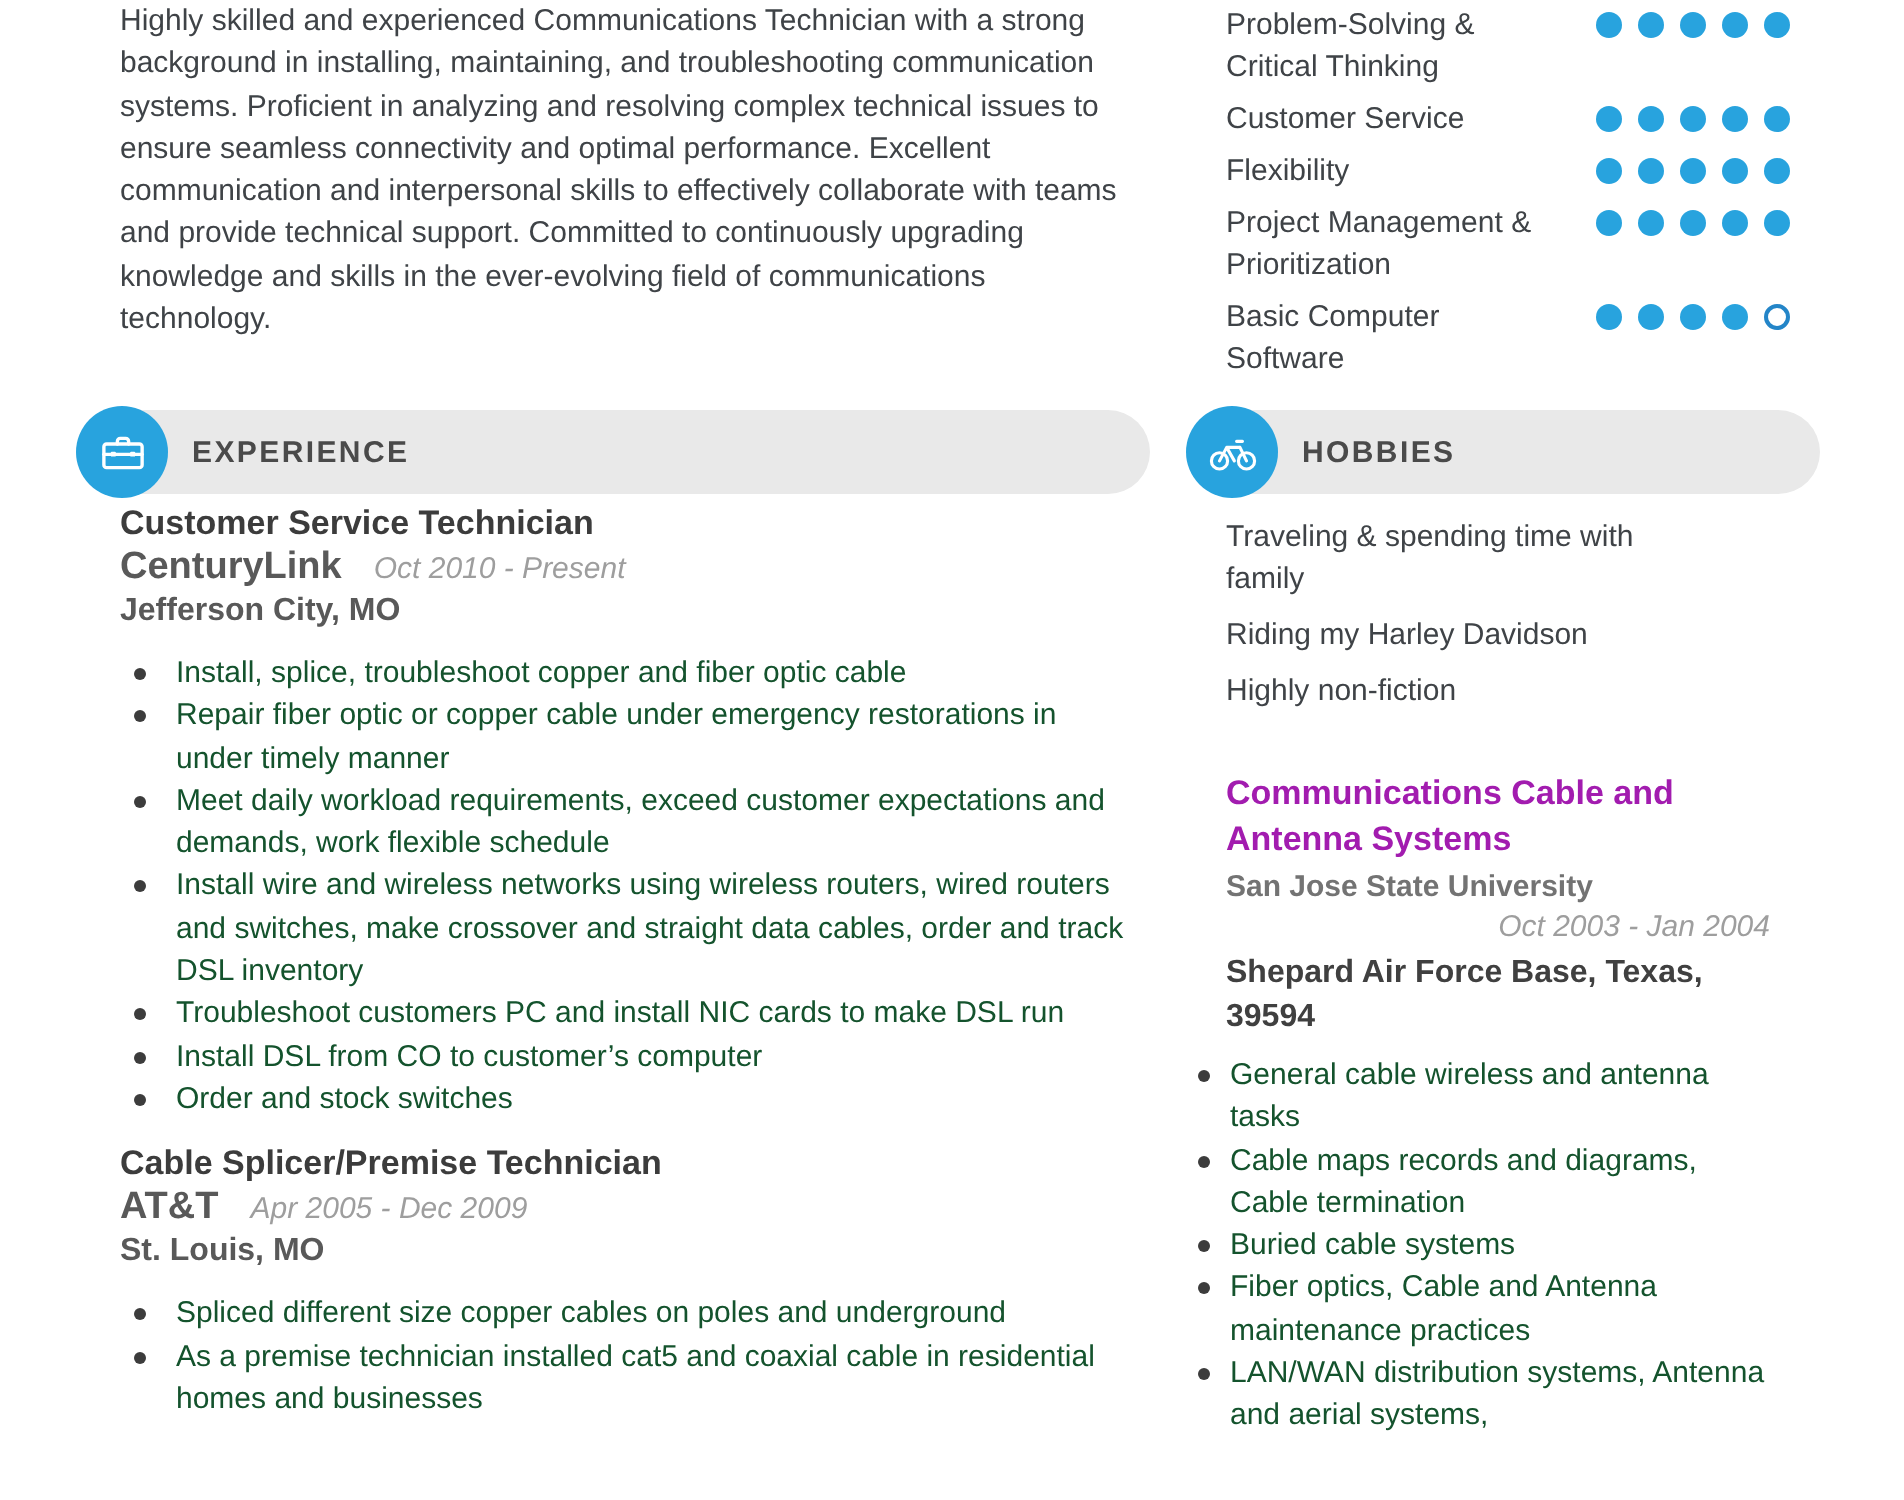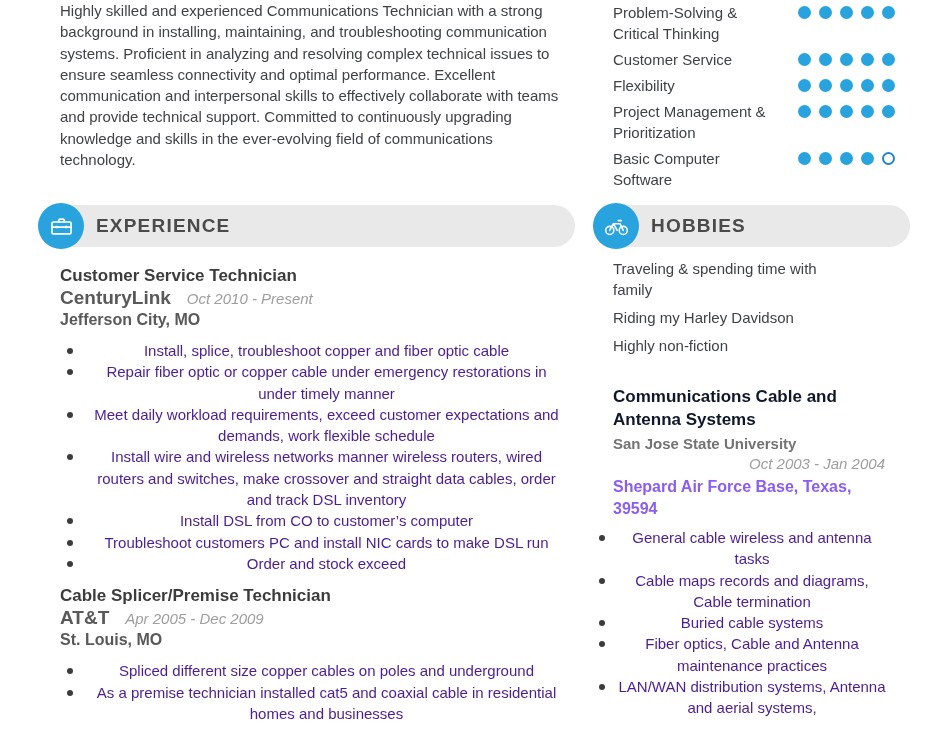--- a/index.html
+++ b/index.html
@@ -13,61 +13,61 @@
   
   .summary { position:absolute; top:0; left:60px; width:500px; margin:0;
              font-size:15px; line-height:21.3px; color:#3f4347; }
 
   
   .section-block { position:absolute; left:0; right:0; }
   .section-header { position:relative; height:46px; }
   .header-bar { position:absolute; left:12px; right:0; top:2px; height:42px;
                 background:#e9e9e9; border-radius:21px; display:flex; align-items:center;
                 padding-left:46px; box-sizing:border-box; }
-  .header-title { font-size:19px; font-weight:700; letter-spacing:1.2px; color:#4a4a4a; }
+  .header-title { font-size:15px; font-weight:700; letter-spacing:1.2px; color:#4a4a4a; }
   .icon-circle { position:absolute; left:0; top:0; width:46px; height:46px; border-radius:50%;
                  background:#28a3de; display:flex; align-items:center; justify-content:center; }
   .icon-circle svg { width:27px; height:27px; display:block; }
 
   .left-col .section-header  { margin-left:38px; }
   .right-col .section-header { margin-left:8px; margin-right:10px; }
 
   
-  .jobs { margin-left:60px; width:505px; margin-top:16px; }
+  .jobs { margin-left:60px; width:505px; margin-top:2px; }
   .job + .job { margin-top:11px; }
   .job-title { font-size:17px; font-weight:700; color:#3c3c3c; line-height:22px; }
   .job-meta  { display:flex; gap:16px; align-items:baseline; line-height:21px; }
   .company   { font-size:19px; font-weight:700; color:#595959; }
   .dates     { font-size:15px; font-style:italic; color:#9e9e9e; }
   .location  { font-size:16px; font-weight:700; color:#595959; line-height:22px; }
 
-  ul.bullets { list-style:none; margin:9px 0 0 0; padding:0; font-size:15px; line-height:21.3px; color:#4c1d95;text-align:center; }
+  ul.bullets { list-style:none; margin:9px 0 0 0; padding:0; font-size:15px; line-height:21.3px; color:#14532d; }
   ul.bullets li { position:relative; padding-left:28px; }
   ul.bullets li::before { content:""; position:absolute; left:7px; top:8px; width:6px; height:6px;
                           border-radius:50%; background:#3c3c3c; }
 
   
   .skills { position:absolute; top:2px; left:28px; width:282px; }
   .skill-row { display:flex; margin-bottom:5px; }
   .skill-label { width:162px; font-size:15px; line-height:21px; color:#3f4347; }
   .skill-dots { display:flex; gap:8px; padding-top:4px; margin-left:auto; }
   .dot { width:13px; height:13px; border-radius:50%; background:#28a3de; box-sizing:border-box; }
   .dot.open { background:#ffffff; border:2px solid #2385c8; }
 
   
   .hobby-list { list-style:none; margin:9px 0 0 28px; padding:0; width:245px;
                 font-size:15px; line-height:21px; color:#3f4347; }
   .hobby-list li { margin-bottom:7px; }
 
   
   .edu { margin-left:28px; width:272px; margin-top:14px; }
-  .edu-degree { font-size:17px; font-weight:700; color:#0f172a; line-height:23px; }
+  .edu-degree { font-size:17px; font-weight:700; color:#a21caf; line-height:23px; }
   .edu-school { font-size:15px; font-weight:700; color:#737373; line-height:20px; margin-top:3px; }
   .edu-date   { font-size:15px; font-style:italic; color:#9e9e9e; line-height:20px; text-align:right; }
-  .edu-loc    { font-size:16px; font-weight:700; color:#8b5cf6; line-height:22px; margin-top:2px; }
+  .edu-loc    { font-size:16px; font-weight:700; color:#404040; line-height:22px; margin-top:2px; }
   ul.bullets.right { margin:7px 0 0 12px; width:292px; }
   ul.bullets.right li { padding-left:18px; }
   ul.bullets.right li::before { left:2px; }
 </style>
 </head>
 <body>
 
 <div class="page">
 
   <div class="left-col">
@@ -96,24 +96,24 @@
           <div class="job-title">Customer Service Technician</div>
           <div class="job-meta">
             <span class="company">CenturyLink</span>
             <span class="dates">Oct 2010 - Present</span>
           </div>
           <div class="location">Jefferson City, MO</div>
           <ul class="bullets">
               <li>Install, splice, troubleshoot copper and fiber optic cable</li>
               <li>Repair fiber optic or copper cable under emergency restorations in under timely manner</li>
               <li>Meet daily workload requirements, exceed customer expectations and demands, work flexible schedule</li>
-              <li>Install wire and wireless networks manner wireless routers, wired routers and switches, make crossover and straight data cables, order and track DSL inventory</li>
+              <li>Install wire and wireless networks using wireless routers, wired routers and switches, make crossover and straight data cables, order and track DSL inventory</li>
+              <li>Troubleshoot customers PC and install NIC cards to make DSL run</li>
               <li>Install DSL from CO to customer’s computer</li>
-              <li>Troubleshoot customers PC and install NIC cards to make DSL run</li>
-              <li>Order and stock exceed</li>
+              <li>Order and stock switches</li>
             </ul>
         </div>
 
         <div class="job">
           <div class="job-title">Cable Splicer/Premise Technician</div>
           <div class="job-meta">
             <span class="company">AT&amp;T</span>
             <span class="dates">Apr 2005 - Dec 2009</span>
           </div>
           <div class="location">St. Louis, MO</div>

